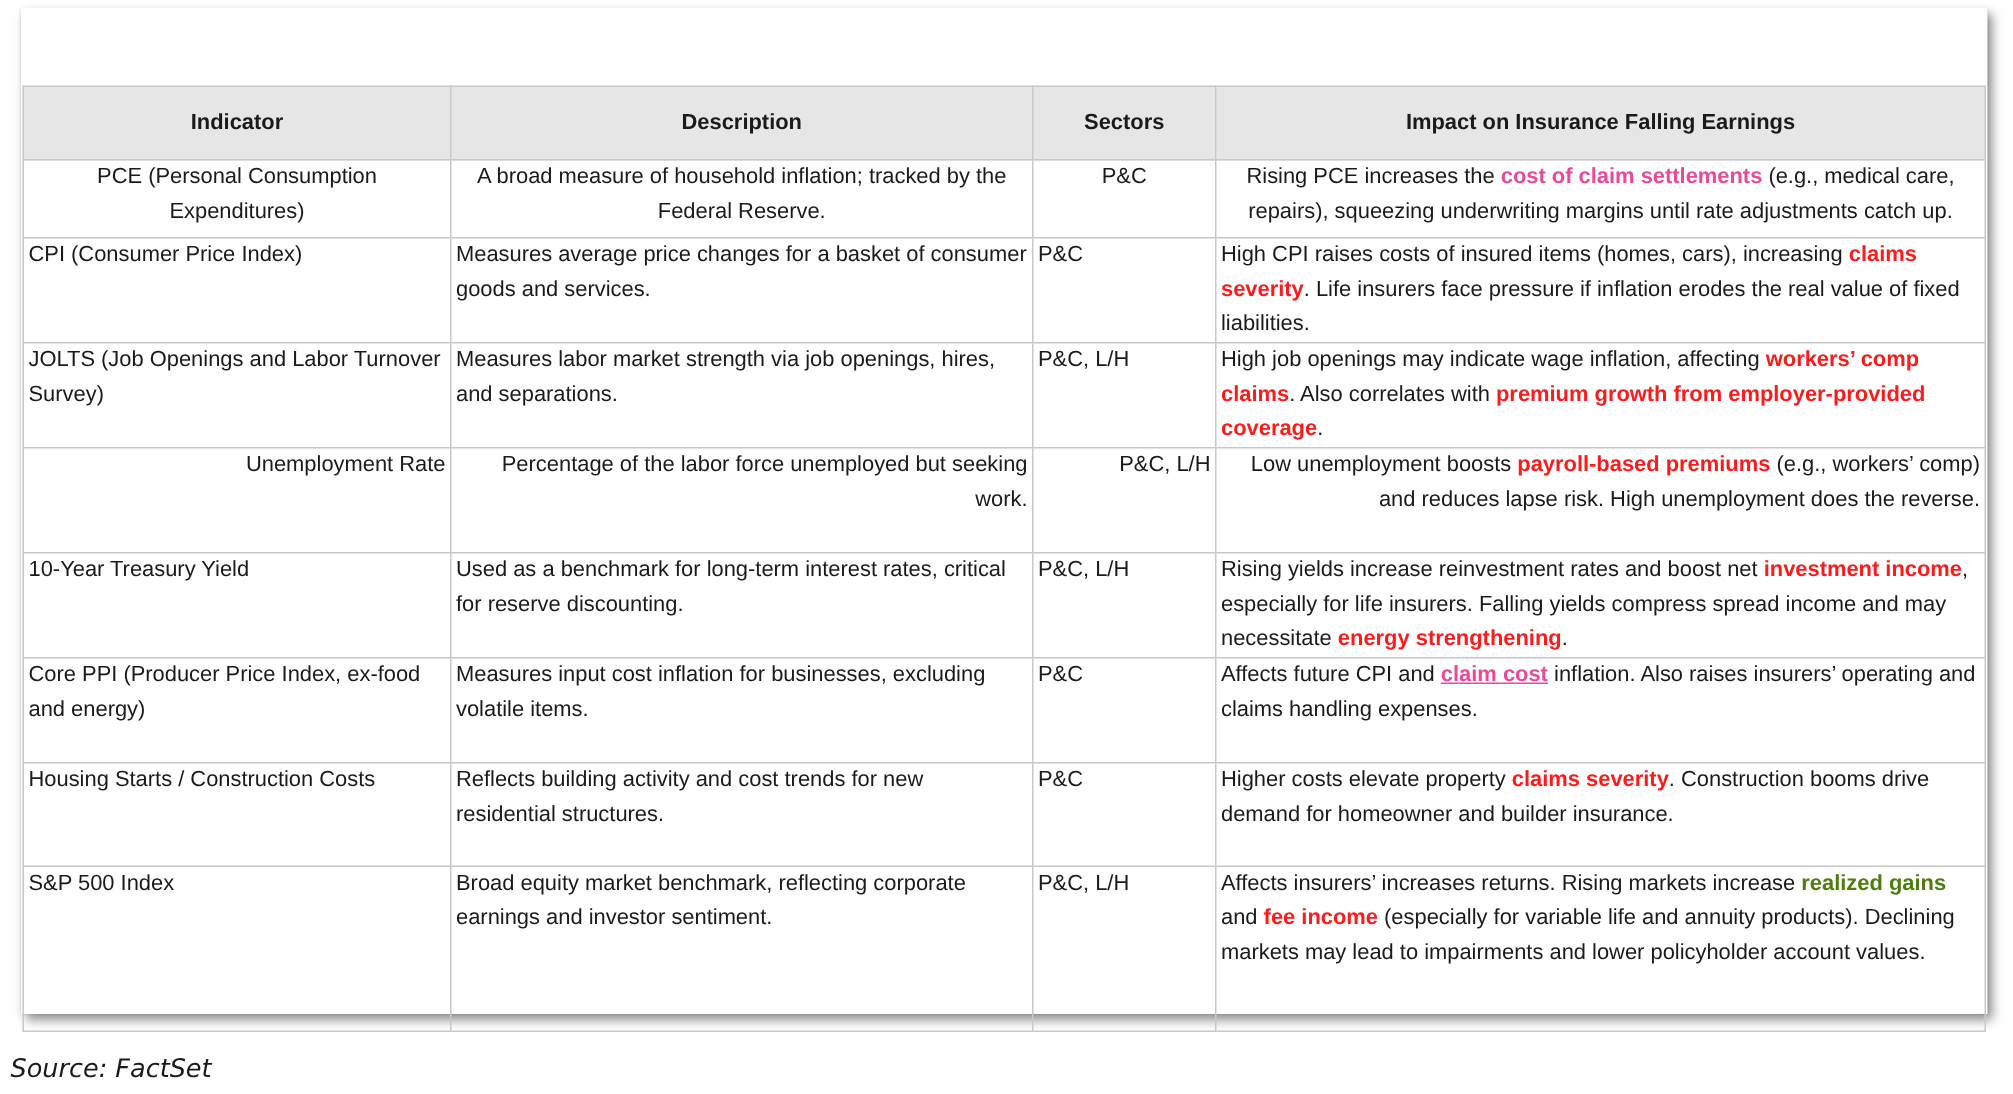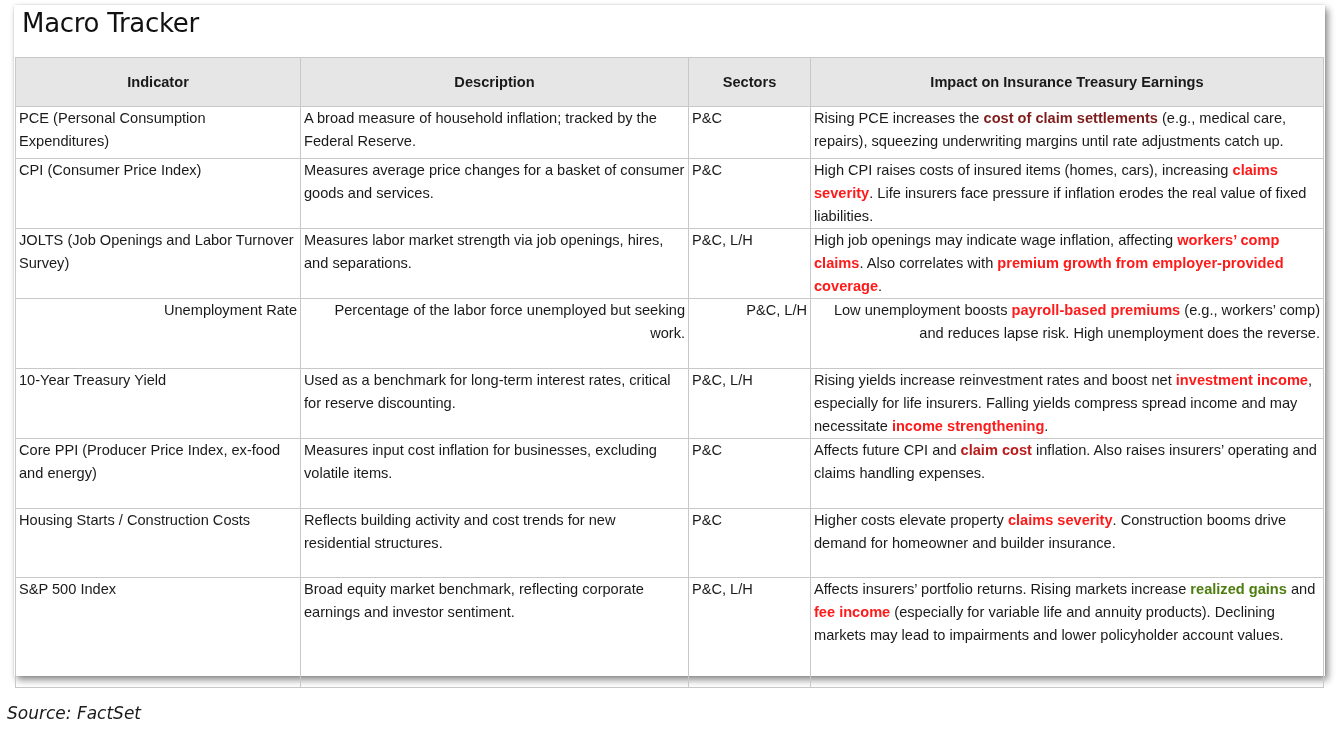--- a/index.html
+++ b/index.html
@@ -45,21 +45,21 @@
     }
     table.macro th {
       background: #e6e6e6;
       font-weight: bold;
       text-align: center;
       vertical-align: middle;
       height: 49px;
       font-size: 14.6px;
     }
     table.macro tbody tr td { padding-top: 0px; }
-    tr.r0 td { height: 52px; }
+    tr.r0 td { height: 52px; text-align: center; }
     tr.r1 td { height: 70px; margin-top: 28px; }
     tr.r2 td { height: 70px; }
     tr.r3 td { height: 70px; text-align: right; }
     tr.r4 td { height: 70px; }
     tr.r5 td { height: 70px; }
     tr.r6 td { height: 69px; }
     tr.r7 td { height: 110px; }
     .hl { color: #ff1a1a; font-weight: bold; }
     .source {
       position: absolute;
@@ -67,43 +67,42 @@
       font-family: "DejaVu Sans", "Liberation Sans", sans-serif;
       font-style: italic;
       font-size: 17px;
       color: #1a1a1a;
     }
   </style>
 </head>
 <body>
 
 <div class="card">
-  <div class="title">Macro Tracker</div>
 
   <table class="macro">
     <colgroup>
       <col class="c1">
         <col class="c2">
         <col class="c3">
         <col class="c4">
     </colgroup>
     <thead>
       <tr>
         <th>Indicator</th>
         <th>Description</th>
         <th>Sectors</th>
-        <th>Impact on Insurance Treasury Earnings</th>
+        <th>Impact on Insurance Falling Earnings</th>
       </tr>
     </thead>
     <tbody>
       <tr class="r0">
         <td>PCE (Personal Consumption Expenditures)</td>
         <td>A broad measure of household inflation; tracked by the Federal Reserve.</td>
         <td>P&amp;C</td>
-        <td><span>Rising PCE increases the </span><span class="hl" style="color: #7f1d1d;">cost of claim settlements</span><span> (e.g., medical care, repairs), squeezing underwriting margins until rate adjustments catch up.</span></td>
+        <td><span>Rising PCE increases the </span><span class="hl" style="color: #ec4899;">cost of claim settlements</span><span> (e.g., medical care, repairs), squeezing underwriting margins until rate adjustments catch up.</span></td>
       </tr>
       <tr class="r1">
         <td>CPI (Consumer Price Index)</td>
         <td>Measures average price changes for a basket of consumer goods and services.</td>
         <td>P&amp;C</td>
         <td><span>High CPI raises costs of insured items (homes, cars), increasing </span><span class="hl" style="color: rgb(255, 26, 26);">claims severity</span><span>. Life insurers face pressure if inflation erodes the real value of fixed liabilities.</span></td>
       </tr>
       <tr class="r2">
         <td>JOLTS (Job Openings and Labor Turnover Survey)</td>
         <td>Measures labor market strength via job openings, hires, and separations.</td>
@@ -113,37 +112,37 @@
       <tr class="r3">
         <td>Unemployment Rate</td>
         <td>Percentage of the labor force unemployed but seeking work.</td>
         <td>P&amp;C, L/H</td>
         <td><span>Low unemployment boosts </span><span class="hl" style="color: rgb(255, 26, 26);">payroll-based premiums</span><span> (e.g., workers’ comp) and reduces lapse risk. High unemployment does the reverse.</span></td>
       </tr>
       <tr class="r4">
         <td>10-Year Treasury Yield</td>
         <td>Used as a benchmark for long-term interest rates, critical for reserve discounting.</td>
         <td>P&amp;C, L/H</td>
-        <td><span>Rising yields increase reinvestment rates and boost net </span><span class="hl" style="color: rgb(255, 26, 26);">investment income</span><span>, especially for life insurers. Falling yields compress spread income and may necessitate </span><span class="hl" style="color: rgb(255, 26, 26);">income strengthening</span><span>.</span></td>
+        <td><span>Rising yields increase reinvestment rates and boost net </span><span class="hl" style="color: rgb(255, 26, 26);">investment income</span><span>, especially for life insurers. Falling yields compress spread income and may necessitate </span><span class="hl" style="color: rgb(255, 26, 26);">energy strengthening</span><span>.</span></td>
       </tr>
       <tr class="r5">
         <td>Core PPI (Producer Price Index, ex-food and energy)</td>
         <td>Measures input cost inflation for businesses, excluding volatile items.</td>
         <td>P&amp;C</td>
-        <td><span>Affects future CPI and </span><span class="hl" style="color: #b91c1c;">claim cost</span><span> inflation. Also raises insurers’ operating and claims handling expenses.</span></td>
+        <td><span>Affects future CPI and </span><span class="hl" style="color: #ec4899; text-decoration: underline;">claim cost</span><span> inflation. Also raises insurers’ operating and claims handling expenses.</span></td>
       </tr>
       <tr class="r6">
         <td>Housing Starts / Construction Costs</td>
         <td>Reflects building activity and cost trends for new residential structures.</td>
         <td>P&amp;C</td>
         <td><span>Higher costs elevate property </span><span class="hl" style="color: rgb(255, 26, 26);">claims severity</span><span>. Construction booms drive demand for homeowner and builder insurance.</span></td>
       </tr>
       <tr class="r7">
         <td>S&amp;P 500 Index</td>
         <td>Broad equity market benchmark, reflecting corporate earnings and investor sentiment.</td>
         <td>P&amp;C, L/H</td>
-        <td><span>Affects insurers’ portfolio returns. Rising markets increase </span><span class="hl" style="color: #4d7c0f;">realized gains</span><span> and </span><span class="hl" style="color: rgb(255, 26, 26);">fee income</span><span> (especially for variable life and annuity products). Declining markets may lead to impairments and lower policyholder account values.</span></td>
+        <td><span>Affects insurers’ increases returns. Rising markets increase </span><span class="hl" style="color: #4d7c0f;">realized gains</span><span> and </span><span class="hl" style="color: rgb(255, 26, 26);">fee income</span><span> (especially for variable life and annuity products). Declining markets may lead to impairments and lower policyholder account values.</span></td>
       </tr>
     </tbody>
   </table>
 </div>
 
 <div class="source">Source: FactSet</div>
 
 </body></html>

